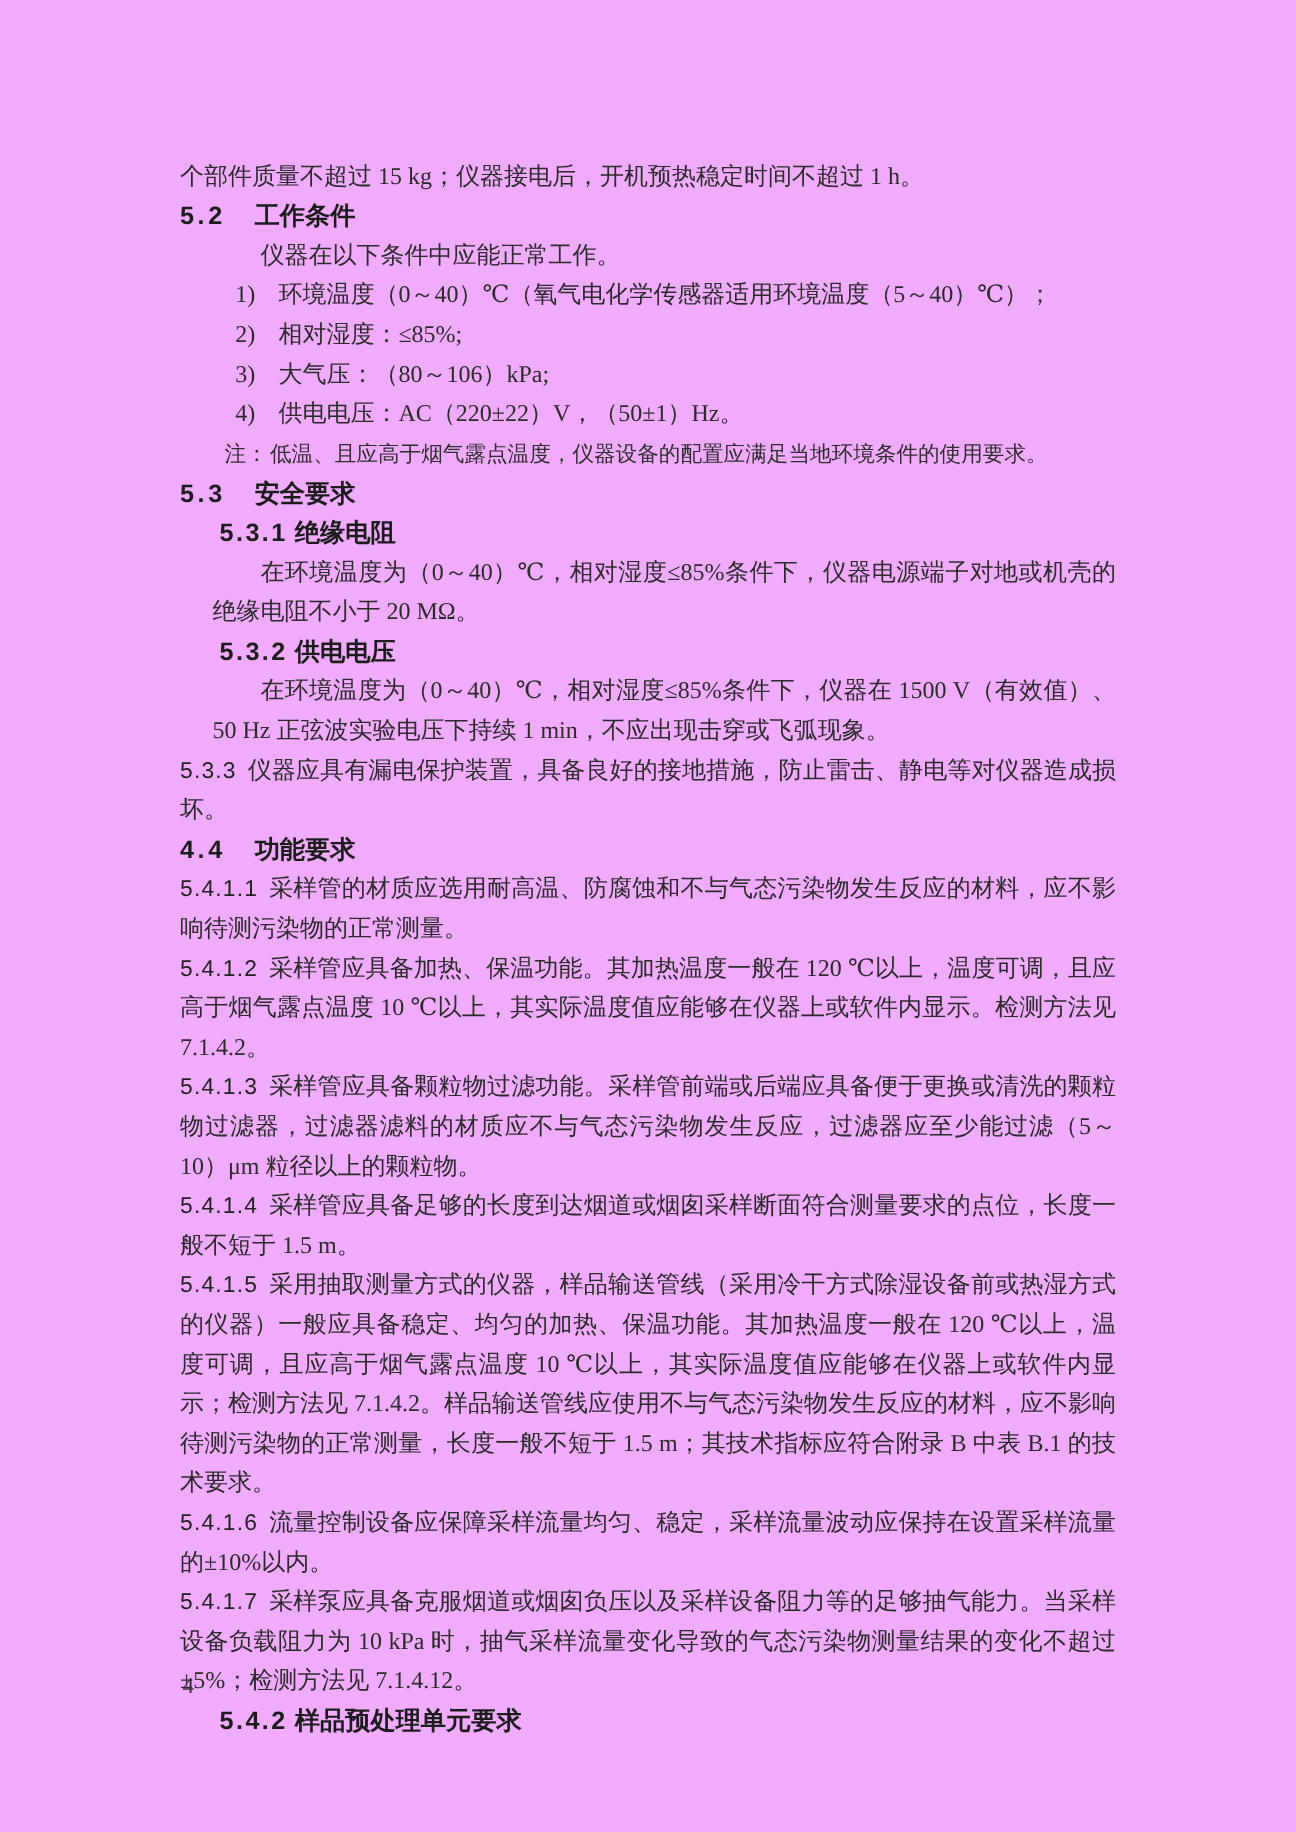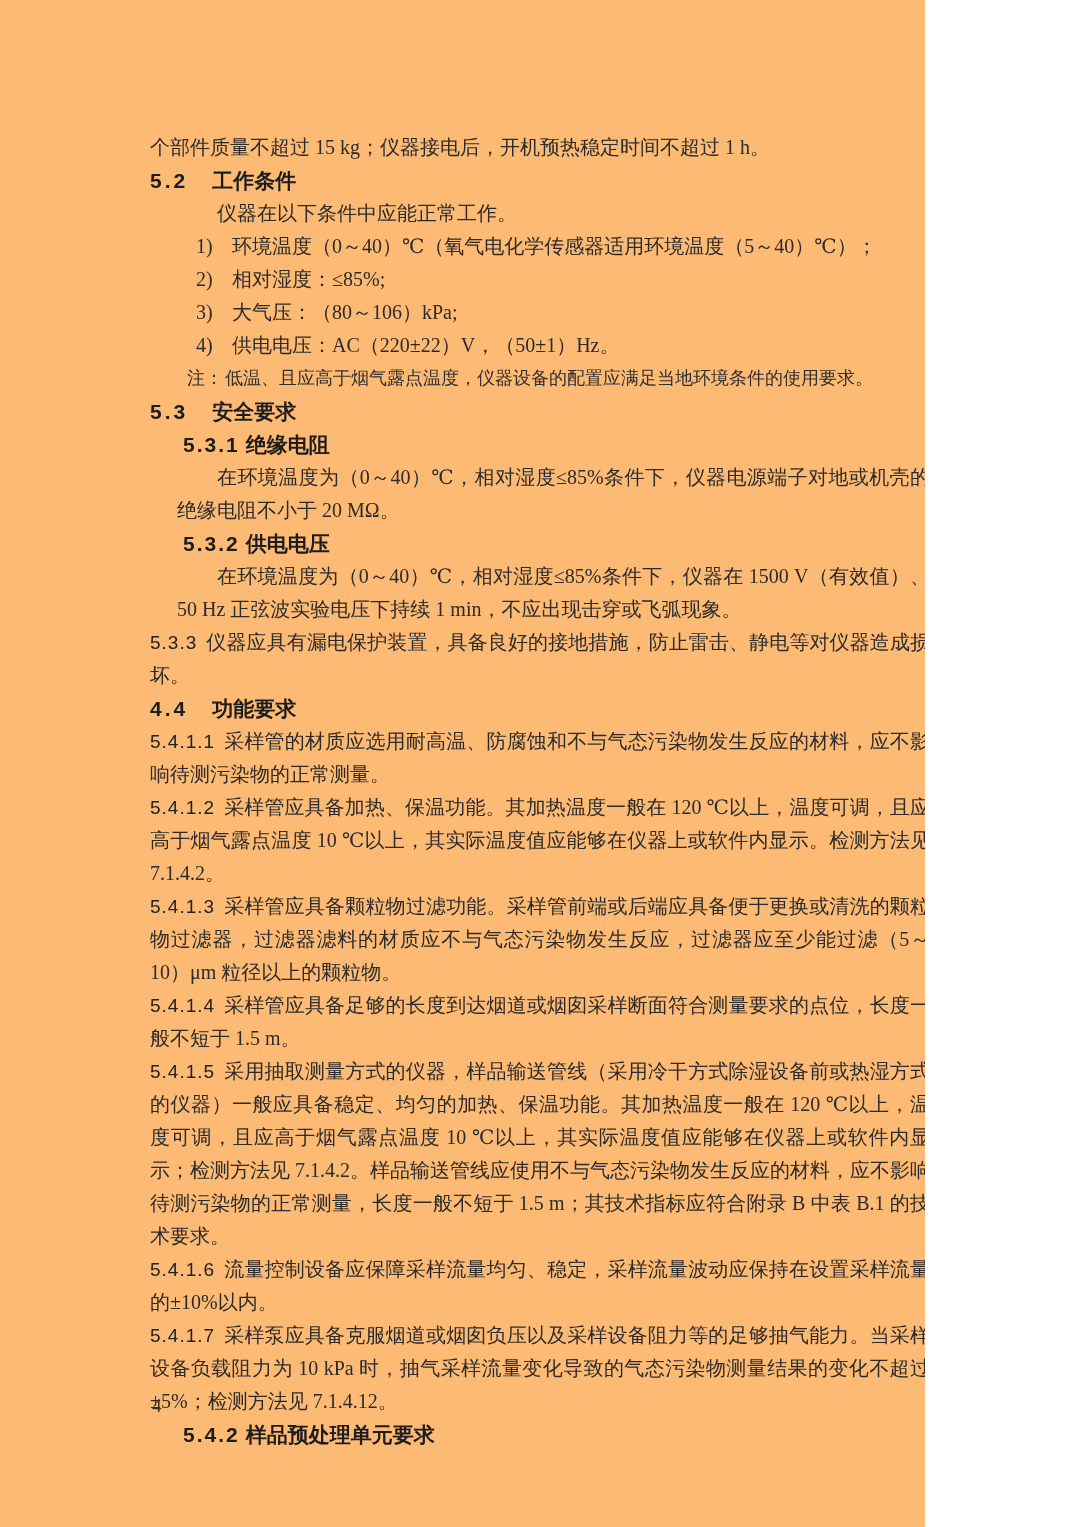--- a/index.html
+++ b/index.html
@@ -2,23 +2,23 @@
 <html lang="zh"><head>
 <meta charset="utf-8">
 <style>
   html, body {
     margin: 0;
     padding: 0;
     background: #ffffff;
   }
   .page {
     position: relative;
-    width: 925px;
+    width: 1080px;
     height: 1527px;
-    background: #fdba74;
+    background: #f0abfc;
     overflow: hidden;
     font-family: "Liberation Serif", "DejaVu Serif", serif;
     color: #2b2b2b;
   }
   .content {
     position: absolute;
     left: 150px;
     top: 131px;
     width: 780px;
   }

